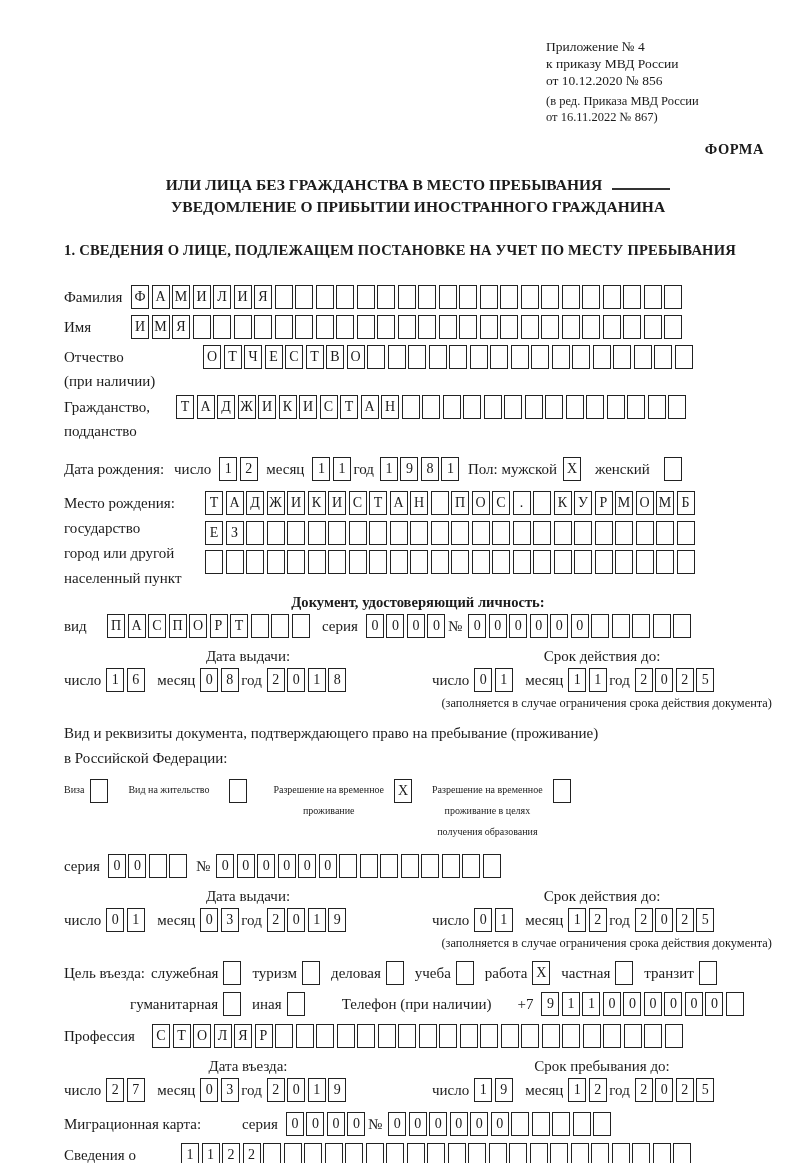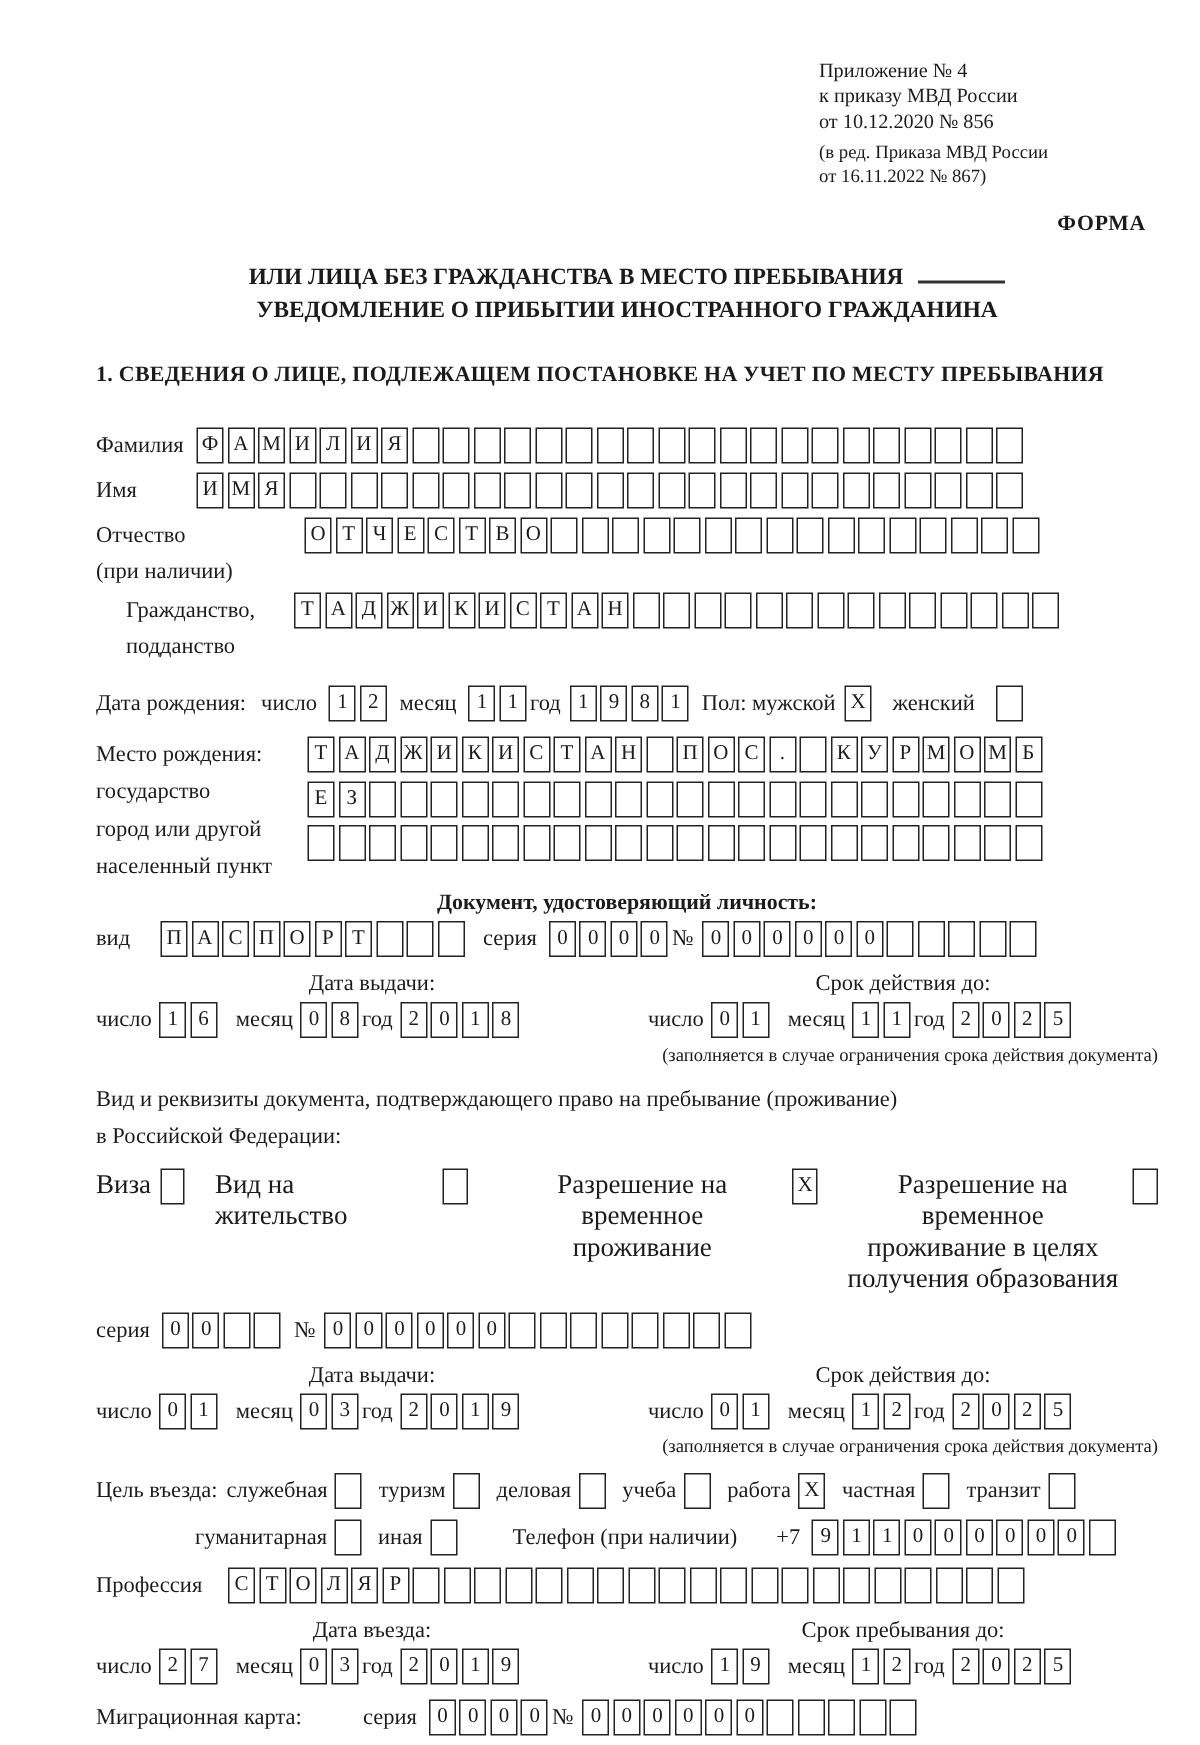--- a/index.html
+++ b/index.html
@@ -38,21 +38,21 @@
   .datepair{display:flex;margin-top:8px;justify-content:center;}
   .dategroup{display:flex;flex-direction:column;}
   .dg-left{flex:0 0 368px;}
   .dg-right{flex:1;}
   .datelabel{text-align:center;font-size:15px;line-height:20px;}
   .daterow{display:flex;align-items:center;margin-top:2px;white-space:nowrap;}
   .daterow .lbl{margin-right:5px;}
   .note{font-size:12.4px;line-height:16px;text-align:right;margin-top:3px;}
   
   .permits{display:flex;align-items:flex-start;margin-top:8px;}
-  .permit-label{font-size:18px;line-height:21px;}
+  .permit-label{font-size:10px;line-height:21px;}
   .permit-center{text-align:center;}
   
   .opt{display:inline-flex;align-items:center;margin-right:11px;}
   .opt .opt-label{font-size:15px;margin-right:5px;}
   .h-doc{margin-top:3px;text-align:center;font-weight:bold;font-size:14.6px;}
   .twoline-head{font-size:15px;line-height:25px;margin-top:10px;}
 </style>
 </head>
 <body>
 
@@ -89,21 +89,21 @@
 
   <div class="frow">
     <span class="flabel" style="width:139px;">
       <span class="l2">Отчество</span><br>
       <span class="l2">(при наличии)</span>
     </span>
     <span class="cellrow"><span class="cell">О</span><span class="cell">Т</span><span class="cell">Ч</span><span class="cell">Е</span><span class="cell">С</span><span class="cell">Т</span><span class="cell">В</span><span class="cell">О</span><span class="cell"></span><span class="cell"></span><span class="cell"></span><span class="cell"></span><span class="cell"></span><span class="cell"></span><span class="cell"></span><span class="cell"></span><span class="cell"></span><span class="cell"></span><span class="cell"></span><span class="cell"></span><span class="cell"></span><span class="cell"></span><span class="cell"></span><span class="cell"></span></span>
   </div>
 
   <div class="frow" style="margin-top:2px;">
-    <span class="flabel" style="width:112px;margin-left:20px;">
+    <span class="flabel" style="width:112px;">
       <span class="l2">Гражданство,</span><br>
       <span class="l2">подданство</span>
     </span>
     <span class="cellrow"><span class="cell">Т</span><span class="cell">А</span><span class="cell">Д</span><span class="cell">Ж</span><span class="cell">И</span><span class="cell">К</span><span class="cell">И</span><span class="cell">С</span><span class="cell">Т</span><span class="cell">А</span><span class="cell">Н</span><span class="cell"></span><span class="cell"></span><span class="cell"></span><span class="cell"></span><span class="cell"></span><span class="cell"></span><span class="cell"></span><span class="cell"></span><span class="cell"></span><span class="cell"></span><span class="cell"></span><span class="cell"></span><span class="cell"></span><span class="cell"></span></span>
   </div>
 
   <div class="frow" style="margin-top:14px;align-items:center;">
     <span class="lbl">Дата рождения:</span>
     <span class="lbl ml10">число</span>
     <span class="cellrow ml8"><span class="cell">1</span><span class="cell">2</span></span>

